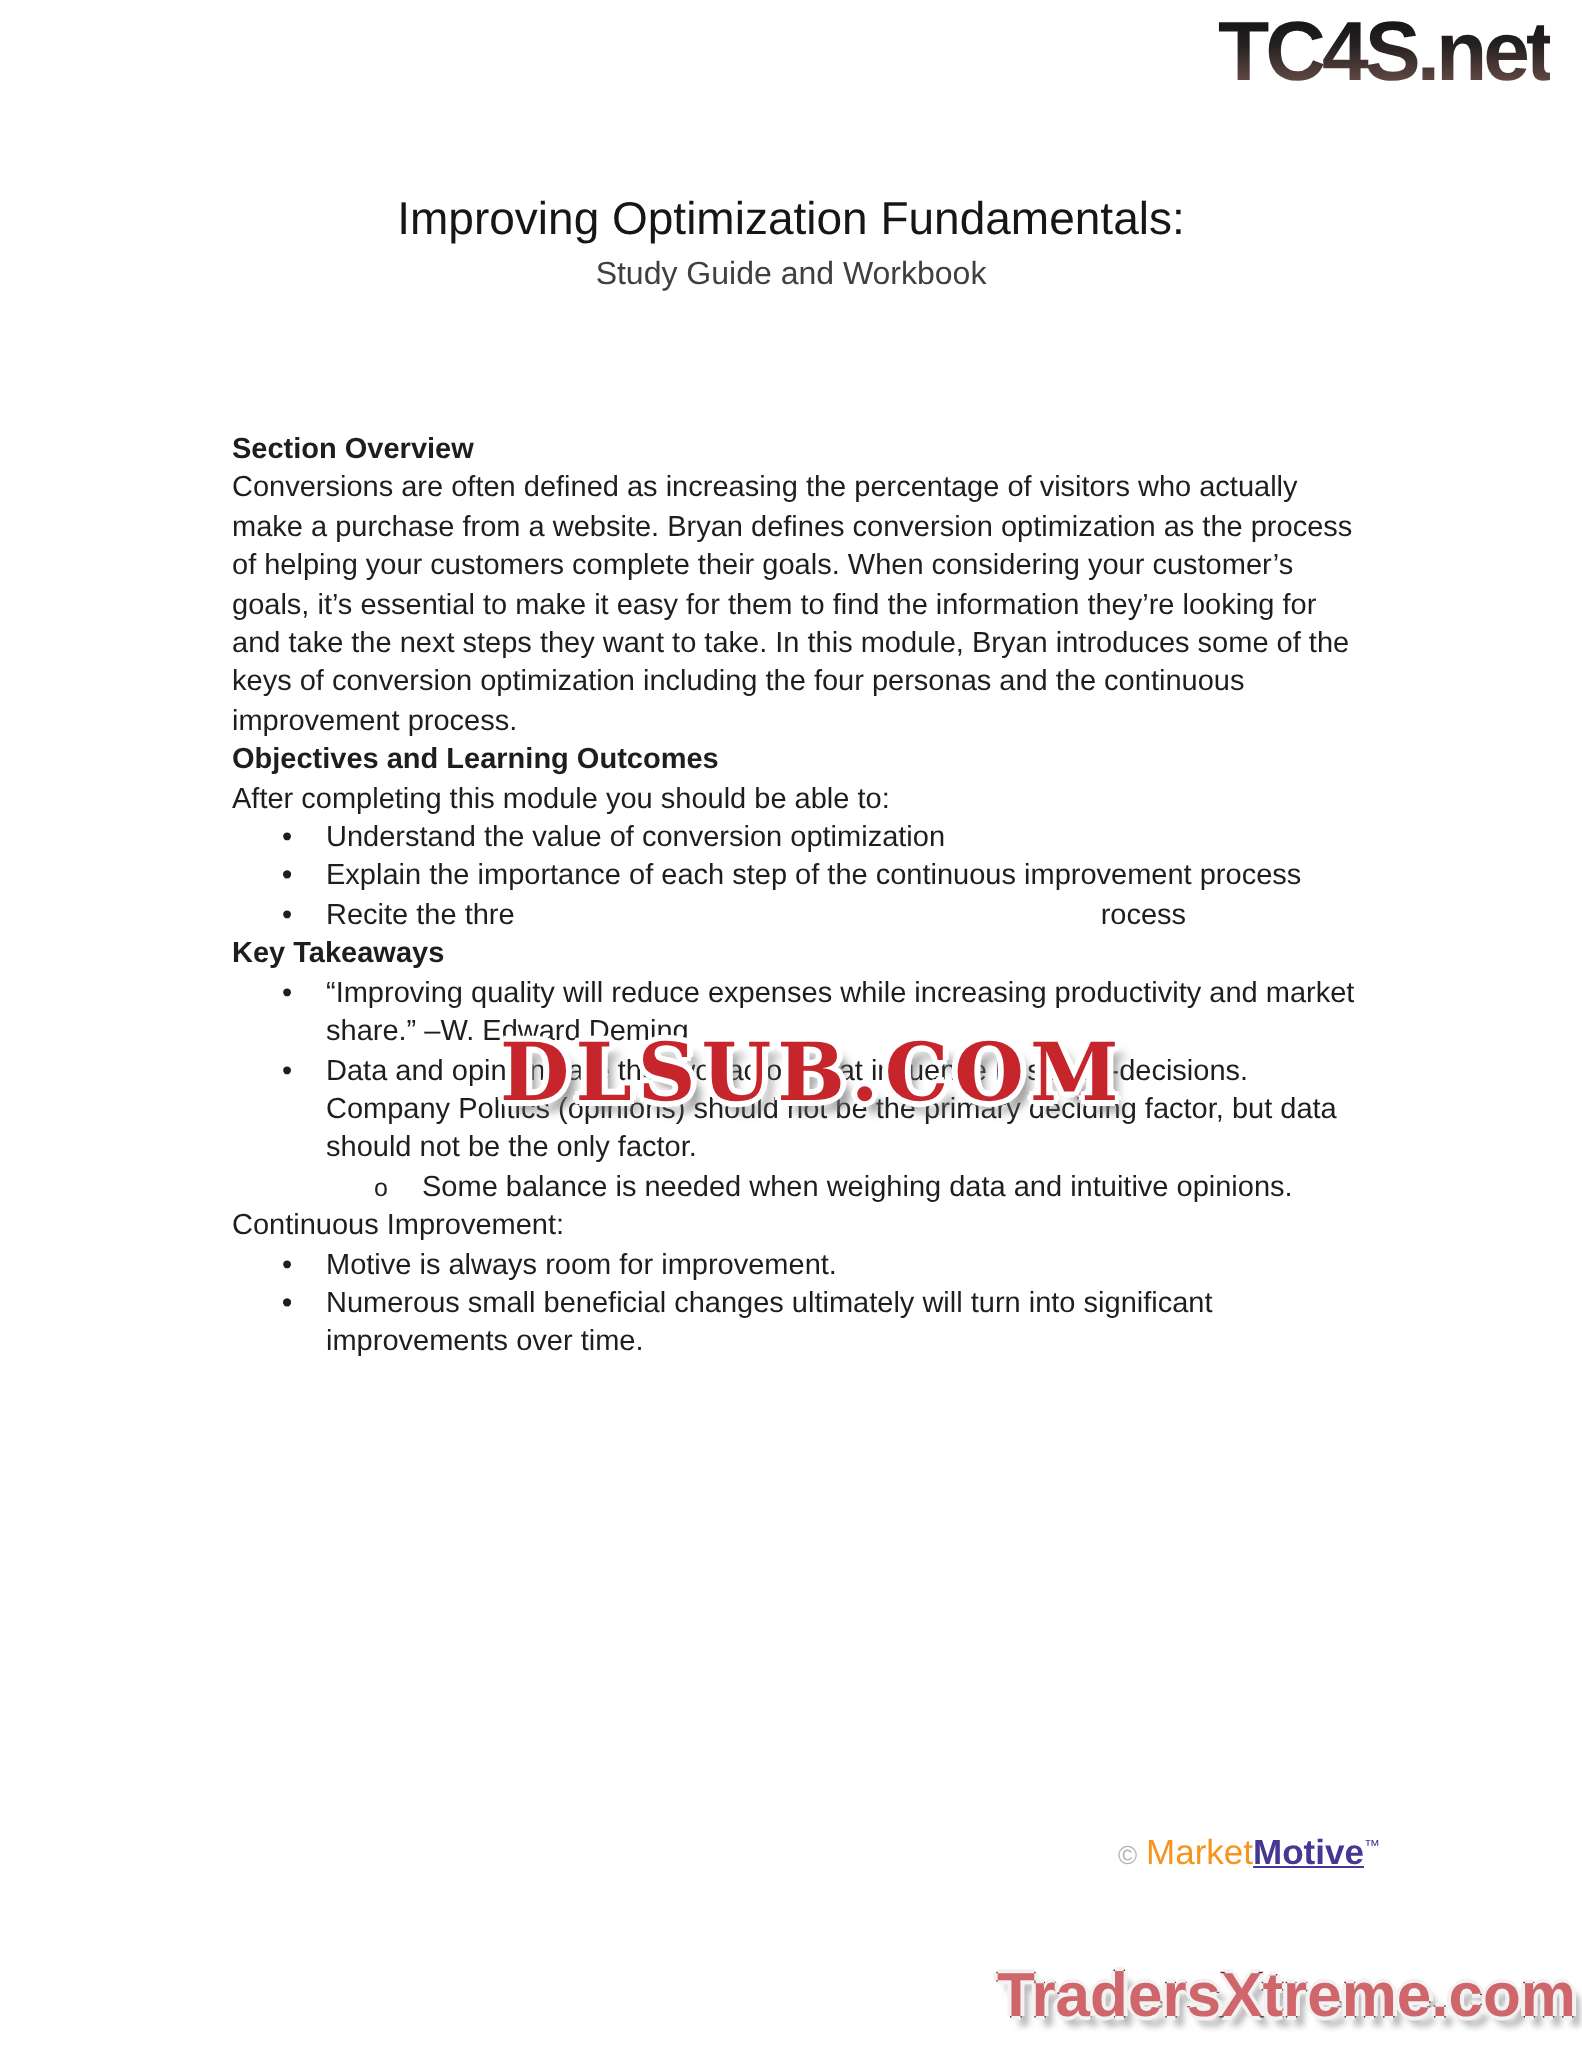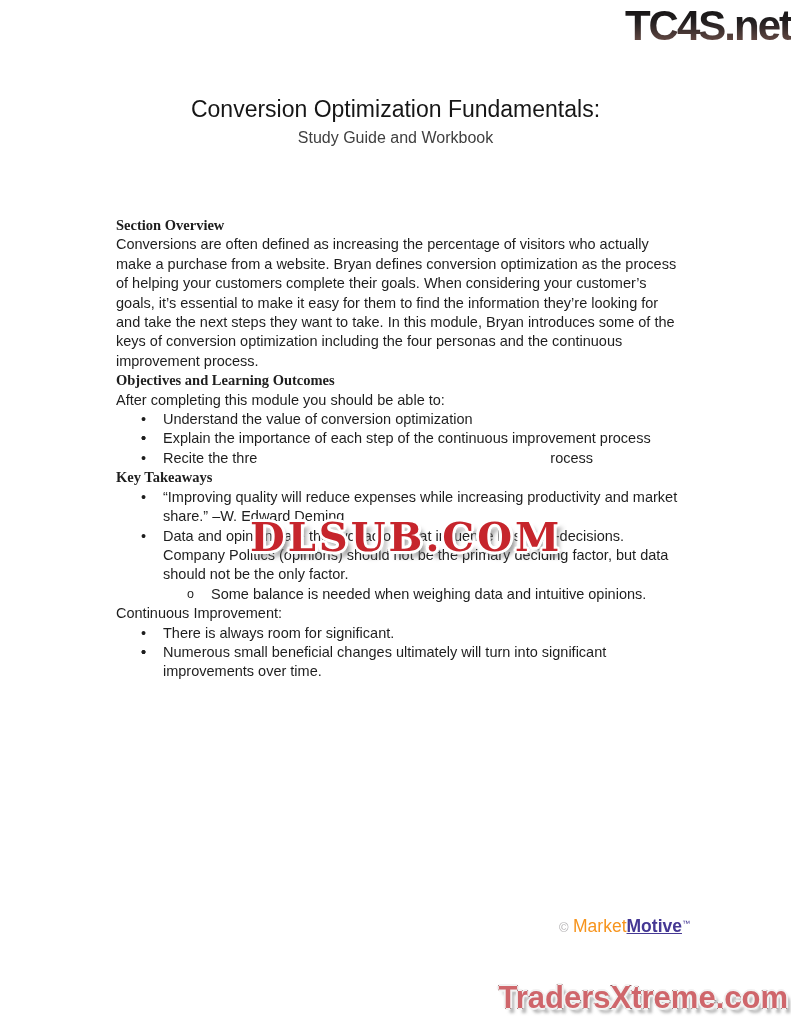--- a/index.html
+++ b/index.html
@@ -4,34 +4,34 @@
 <style>
   html,body { margin:0; padding:0; background:#888; }
   .page {
     position:relative; width:791px; height:1024px; margin:0 auto;
     background:#ffffff; overflow:hidden;
     font-family:"Liberation Sans", sans-serif; color:#1e1e1e;
   }
 
   
   .tc4s {
-    position:absolute; top:2px; right:0;
+    position:absolute; top:2px; right:16px;
     font-size:42px; font-weight:bold; letter-spacing:-2px;
     background:linear-gradient(180deg,#0e0e0e 0%,#242021 42%,#5d4540 78%,var(--tc4s_red) 100%);
     -webkit-background-clip:text; background-clip:text; color:transparent;
   }
 
   
   .title-block { position:absolute; top:94px; left:0; width:791px; text-align:center; }
   .title-line { font-size:23px; line-height:31px; color:#161616; }
   .subtitle   { font-size:16px; line-height:22px; margin-top:2px; color:#404040; }
 
   
   .content { position:absolute; left:116px; top:216px; width:566px; font-size:14.5px; line-height:19.4px; }
-  .content h3 { margin:0; font-size:14.5px; font-weight:bold;font-family:Liberation Serif, serif; }
+  .content h3 { margin:0; font-size:14.5px; font-weight:bold; }
   .content p  { margin:0; }
   ul.bullets  { list-style:none; margin:0; padding:0; }
   ul.bullets > li { position:relative; padding-left:47px; }
   ul.bullets > li > .marker { position:absolute; left:25px; top:0; }
   li.sub-li { padding-left:95px !important; }
   li.sub-li > .marker { left:71px !important; font-size:12.5px; }
 
   .objectives-heading { margin-top:37px; }
   .objectives-intro   { margin-top:0; }
   .kt-heading { margin-top:38px; }
@@ -74,21 +74,21 @@
   }
 </style>
 </head>
 <body>
 
 <div class="page">
 
   <div class="tc4s">TC4S.net</div>
 
   <div class="title-block">
-    <div class="title-line">Conversion Optimization Fundamentals:</div>
+    <div class="title-line">Improving Optimization Fundamentals:</div>
     <div class="subtitle">Study Guide and Workbook</div>
   </div>
 
   <div class="content">
 
     <h3>Section Overview</h3>
     <p>Conversions are often defined as increasing the percentage of visitors who actually make a purchase from a website. Bryan defines conversion optimization as the process of helping your customers complete their goals. When considering your customer’s goals, it’s essential to make it easy for them to find the information they’re looking for and take the next steps they want to take. In this module, Bryan introduces some of the keys of conversion optimization including the four personas and the continuous improvement process.</p>
 
     <h3 class="objectives-heading">Objectives and Learning Outcomes</h3>
     <p class="objectives-intro">After completing this module you should be able to:</p>
@@ -123,21 +123,21 @@
       <li class="sub-li">
         <span class="marker">o</span>
         <span>Some balance is needed when weighing data and intuitive opinions.</span>
       </li>
     </ul>
 
     <p class="ci-heading">Continuous Improvement:</p>
     <ul class="bullets ci-list">
       <li>
         <span class="marker">•</span>
-        <span>There is always room for significant.</span>
+        <span>Motive is always room for improvement.</span>
       </li>
       <li>
         <span class="marker">•</span>
       </li>
       <li>
         <span class="marker">•</span>
         <span>Numerous small beneficial changes ultimately will turn into significant improvements over time.</span>
       </li>
     </ul>
 

